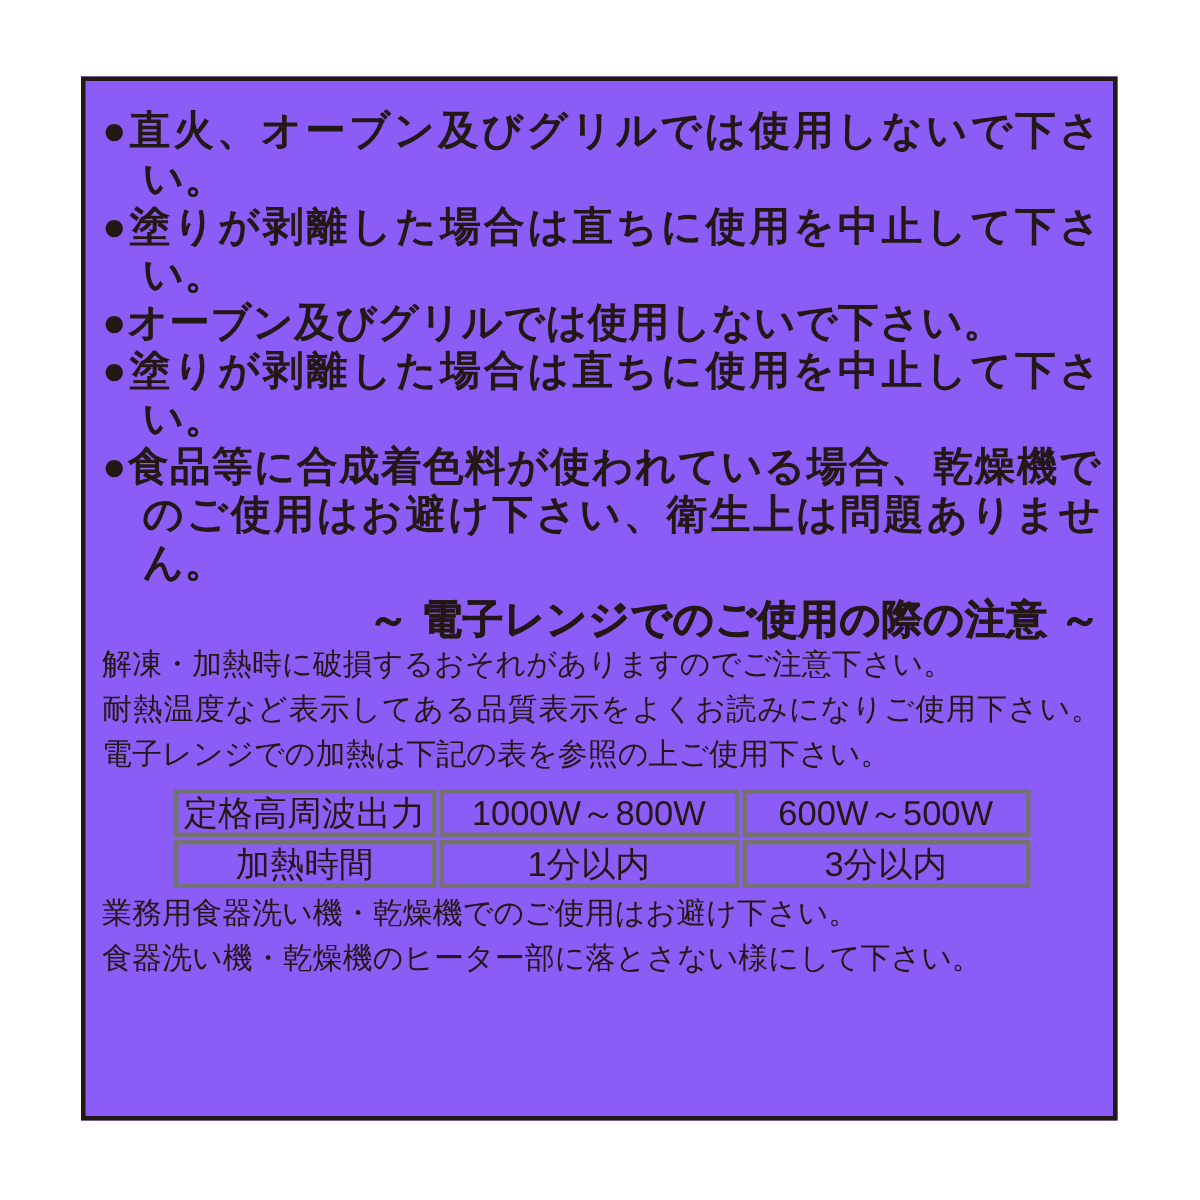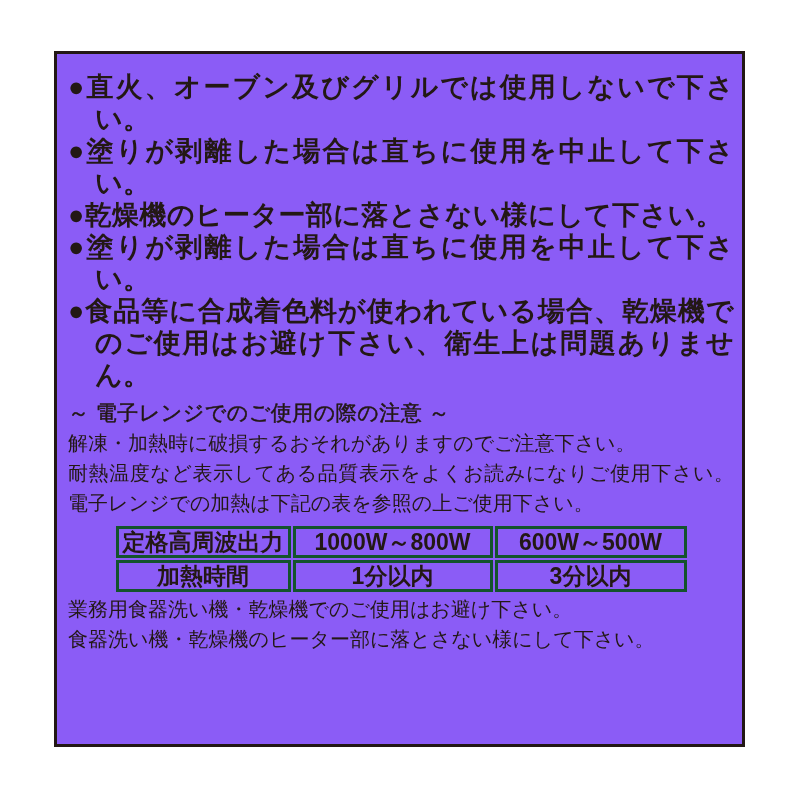--- a/index.html
+++ b/index.html
@@ -38,24 +38,24 @@
     text-indent: -27px;
     text-align: justify;
     text-justify: inter-character;
     letter-spacing: 0.4px;
   }
   .bullet {
     display: inline;
   }
   
   .section-heading {
-    font-size: 21px;
-    font-weight: 400;
+    font-size: 27px;
+    font-weight: 700;
     line-height: 30px;
-    text-align: left;
+    text-align: right;
     letter-spacing: 0.5px;
     -webkit-text-stroke: 0.5px #231815;
   }
   .mw-heading { margin-top: 7px; }
   .dw-heading { margin-top: 13px; }
   
   .note-block {
     font-size: 20px;
     font-weight: 400;
     line-height: 30px;
@@ -64,44 +64,44 @@
     text-align: justify;
     text-justify: inter-character;
   }
   
   .heat-table {
     margin: 6px auto 0 auto;
     border-collapse: separate;
     border-spacing: 2px;
   }
   .heat-table td {
-    border: 3px solid #14532d;
+    border: 3px solid #737373;
     box-sizing: content-box;
     height: 26px;
     padding: 0 4px;
     text-align: center;
     vertical-align: middle;
     font-size: 23px;
-    font-weight: 700;
+    font-weight: 400;
     line-height: 1;
     white-space: nowrap;
   }
   .col-label  { width: 152px; }
   .col-high   { width: 186px; }
   .col-low    { width: 178px; }
 </style>
 </head>
 <body>
 
 <div class="label-box">
 
   <div class="warning-list">
     <div class="warning-item"><span class="bullet">●</span><span>直火、オーブン及びグリルでは使用しないで下さい。</span></div>
     <div class="warning-item"><span class="bullet">●</span><span>塗りが剥離した場合は直ちに使用を中止して下さい。</span></div>
-    <div class="warning-item"><span class="bullet">●</span><span>乾燥機のヒーター部に落とさない様にして下さい。</span></div>
+    <div class="warning-item"><span class="bullet">●</span><span>オーブン及びグリルでは使用しないで下さい。</span></div>
     <div class="warning-item"><span class="bullet">●</span><span>塗りが剥離した場合は直ちに使用を中止して下さい。</span></div>
     <div class="warning-item"><span class="bullet">●</span><span>食品等に合成着色料が使われている場合、乾燥機でのご使用はお避け下さい、衛生上は問題ありません。</span></div>
   </div>
 
   <div class="section-heading mw-heading">～ 電子レンジでのご使用の際の注意 ～</div>
 
   <div class="note-block">
     <div class="note-line">解凍・加熱時に破損するおそれがありますのでご注意下さい。</div>
     <div class="note-line">耐熱温度など表示してある品質表示をよくお読みになりご使用下さい。電子レンジでの加熱は下記の表を参照の上ご使用下さい。</div>
   </div>

